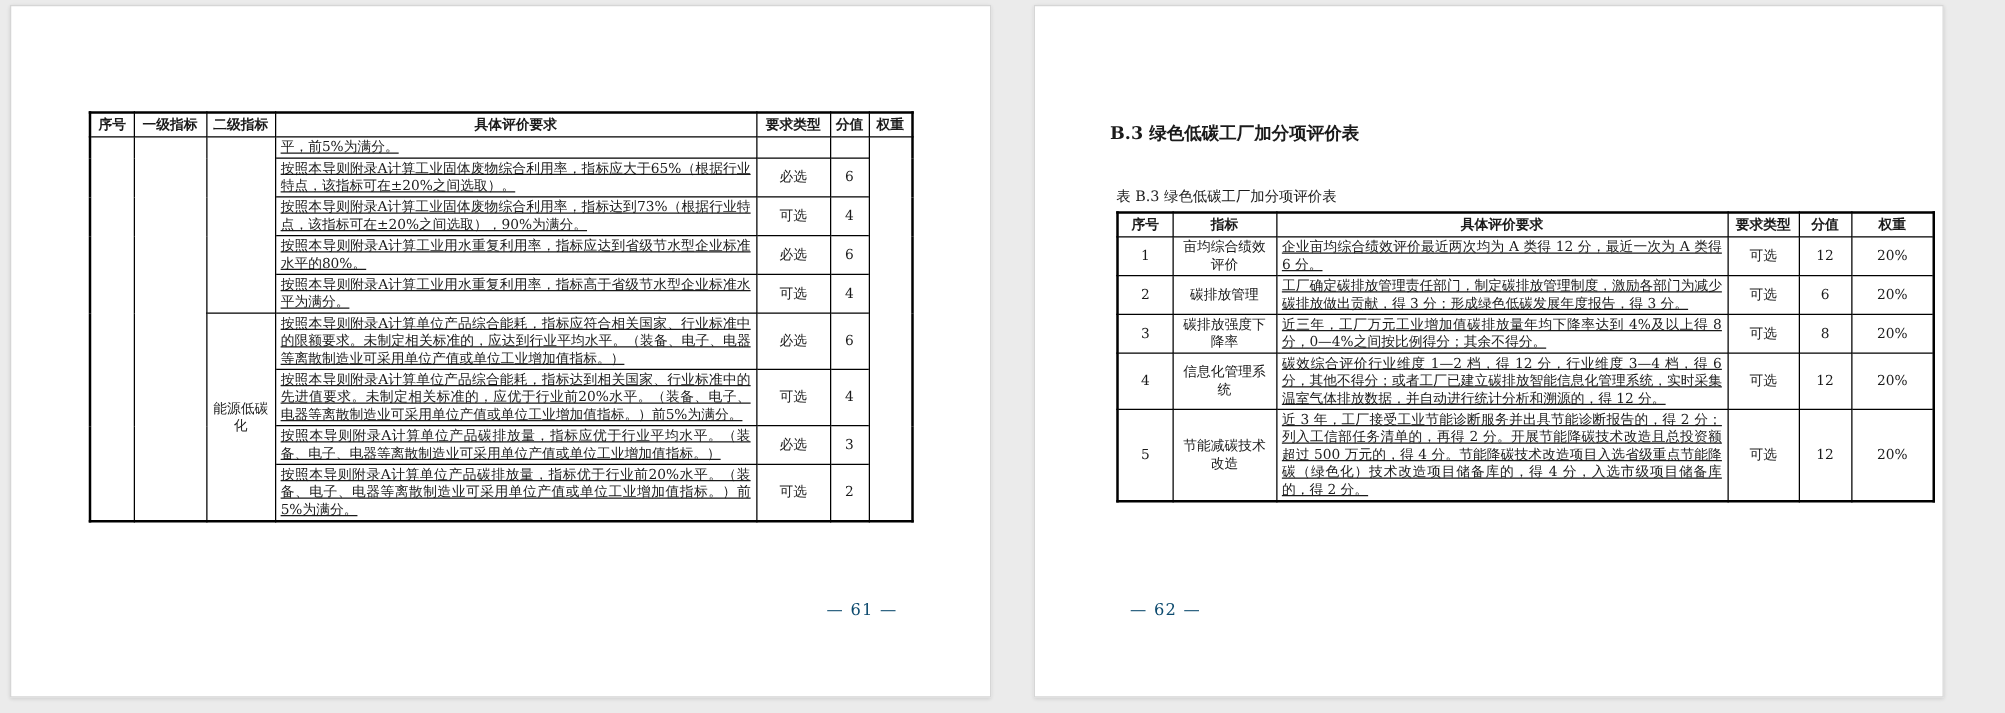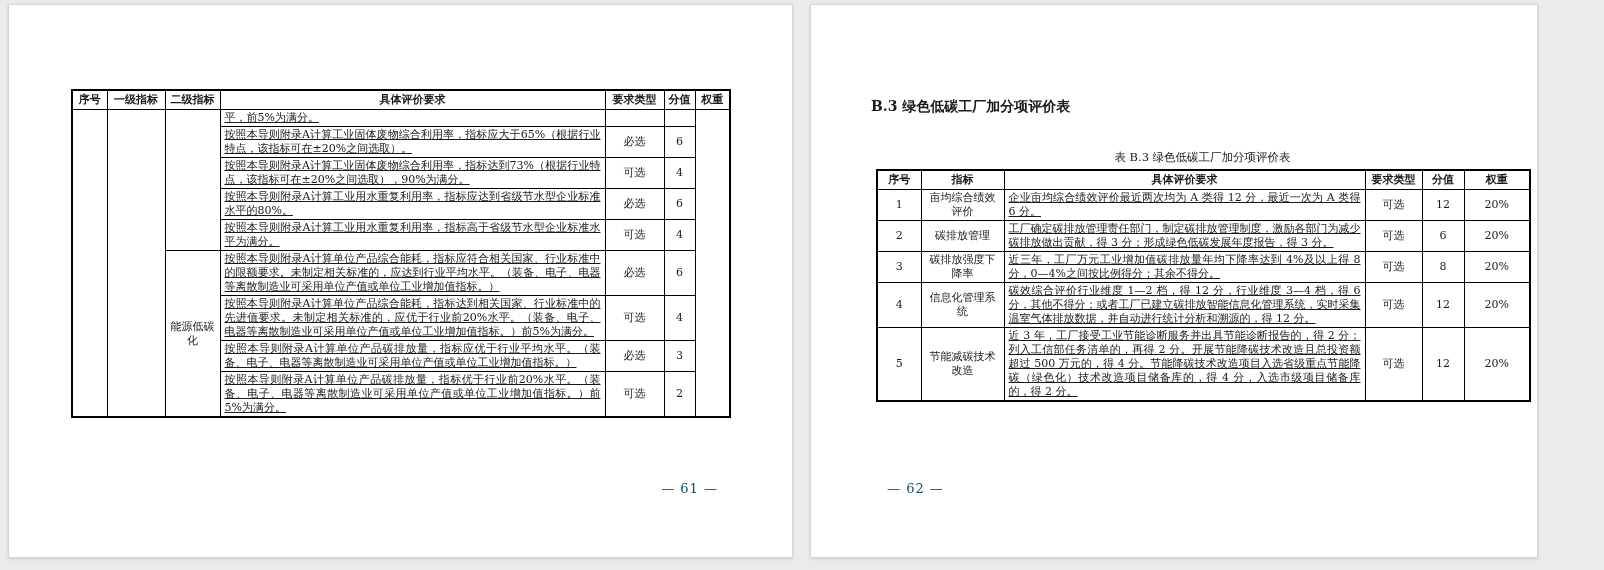--- a/index.html
+++ b/index.html
@@ -12,21 +12,21 @@
   .canvas { position: relative; width: 1604px; height: 570px; }
   .page {
     position: absolute;
     top: 4px;
     height: 554px;
     background: #ffffff;
     border: 1px solid #d6d6d6;
     box-shadow: 0 1px 3px rgba(0,0,0,0.12);
   }
   .page-left  { left: 8px;   width: 785px; }
-  .page-right { left: 810px; width: 728px; padding-left: 20px; }
+  .page-right { left: 827px; width: 728px; padding-left: 20px; }
 
   table.doc-table {
     position: absolute;
     border-collapse: collapse;
     border: 2px solid #000;
     table-layout: fixed;
     font-size: 11px;
     line-height: 14px;
   }
   .doc-table th, .doc-table td {
@@ -75,21 +75,21 @@
     left: 75px;
     top: 119px;
     width: 650px;
     font-size: 12.5px;
   }
   .table-caption {
     position: absolute;
     left: 65px;
     top: 145px;
     width: 653px;
-    text-align: center;
+    text-align: left;
     font-size: 11.5px;
   }
 </style>
 </head>
 <body>
 
 <div class="canvas">
 
   <div class="page page-left">
 

